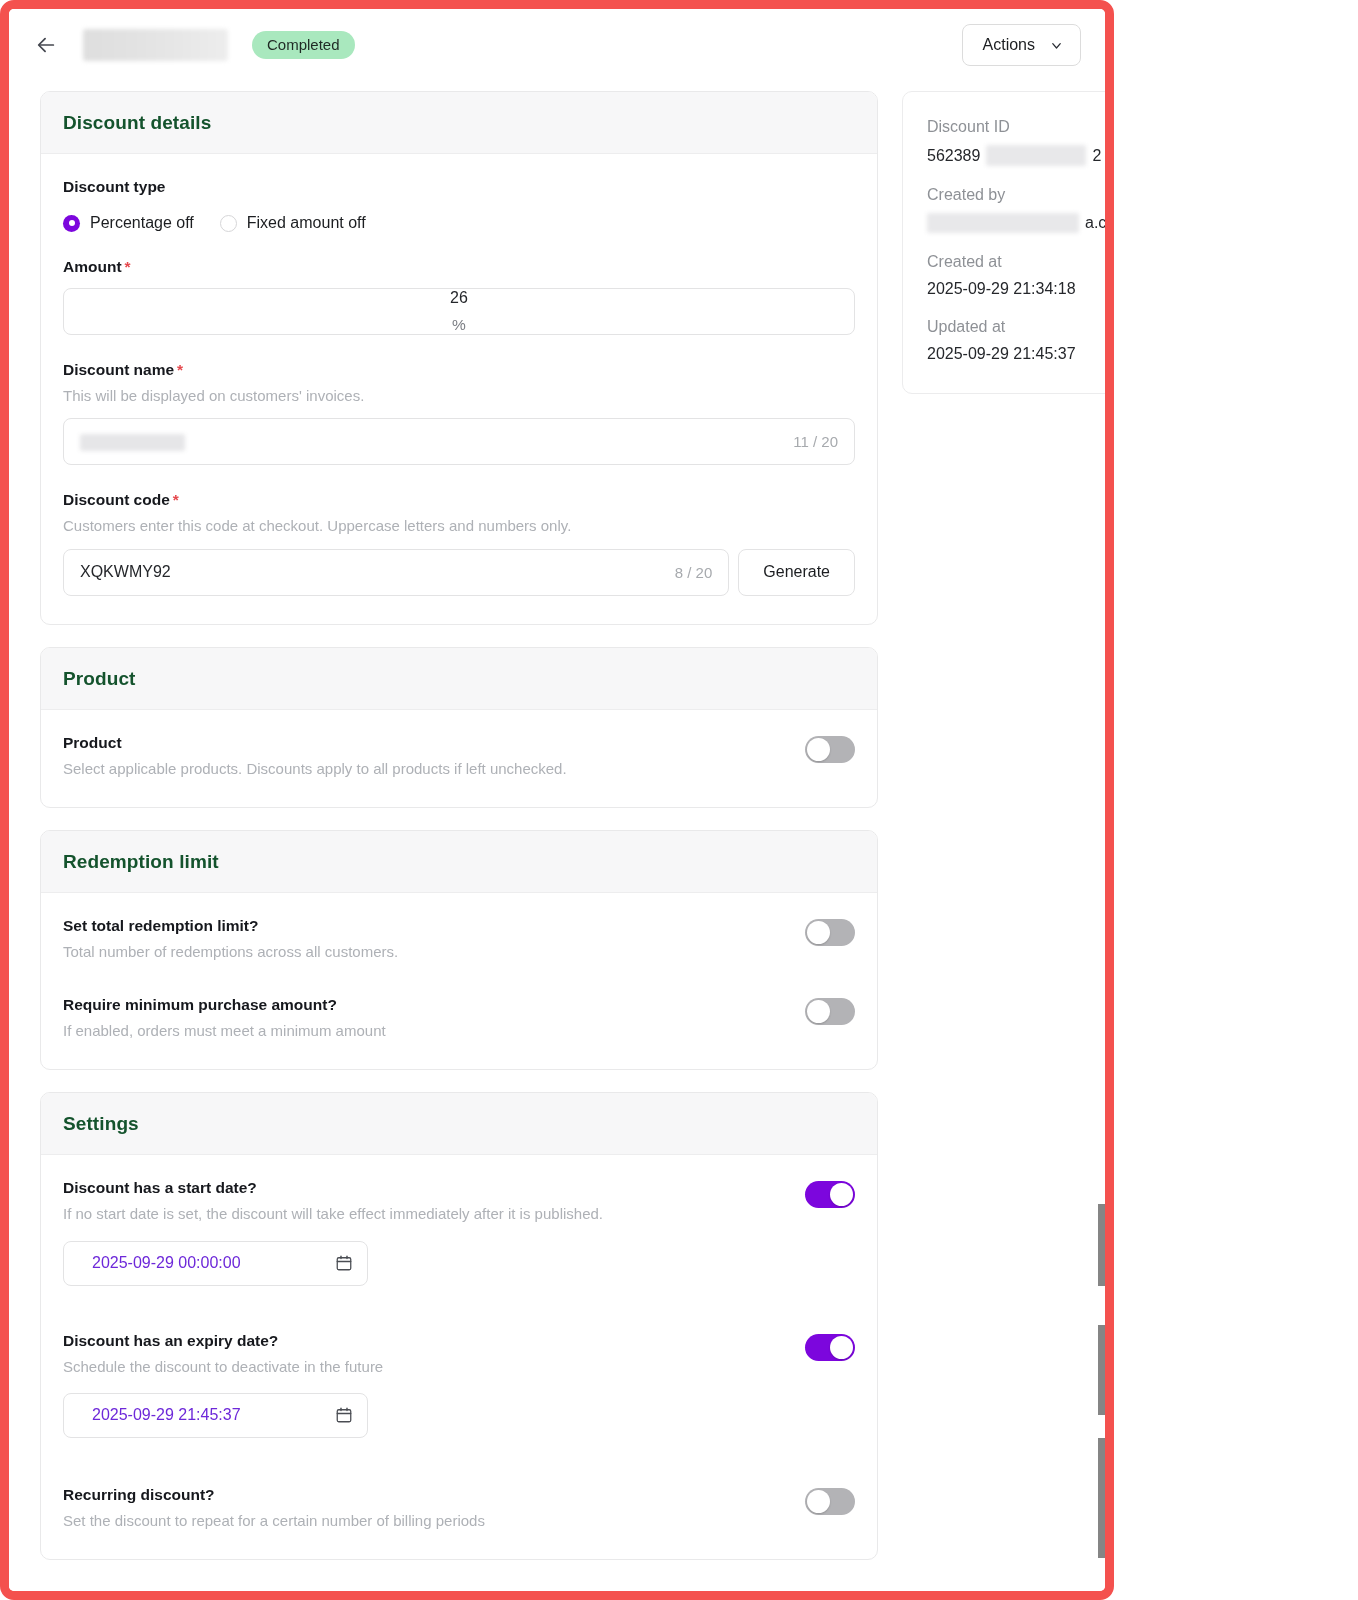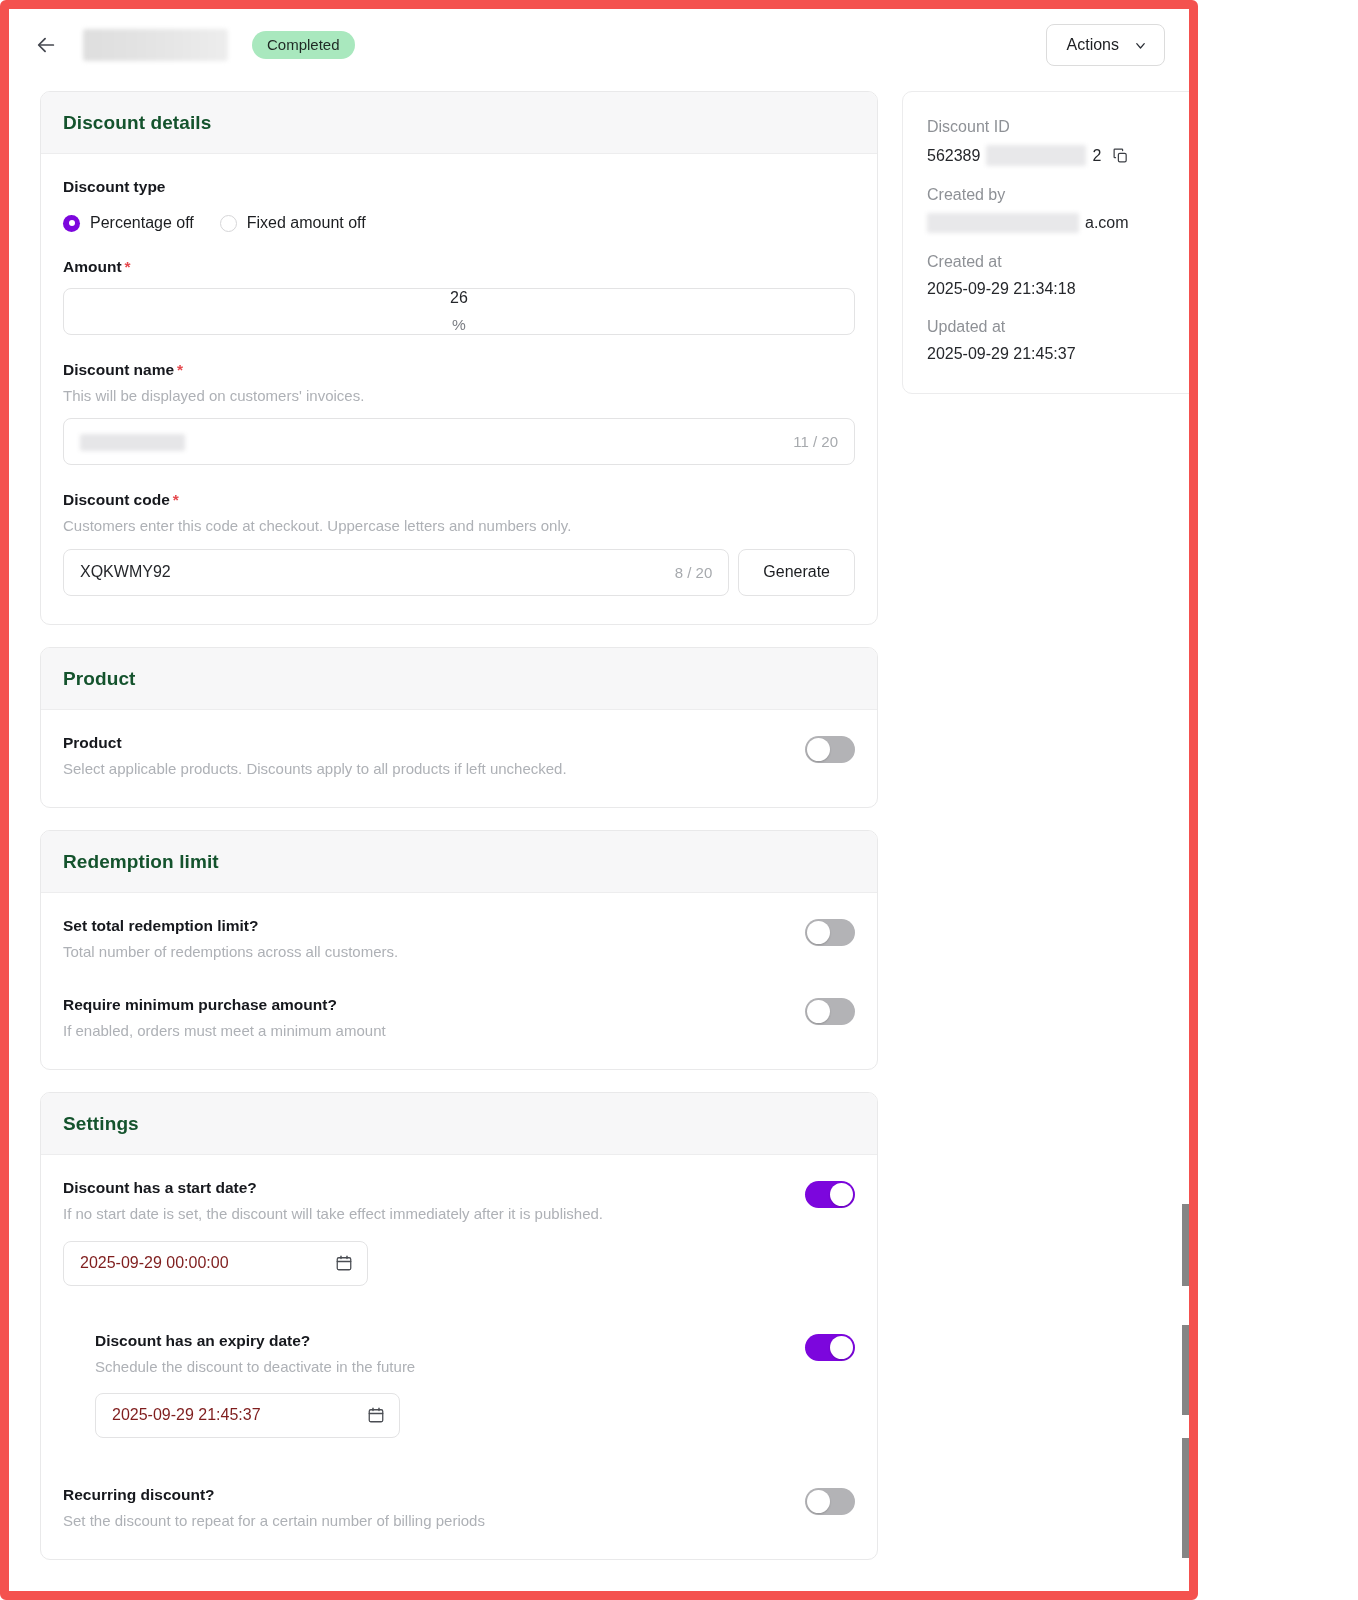--- a/index.html
+++ b/index.html
@@ -9,24 +9,24 @@
     height: 1600px;
     overflow: hidden;
     background: #ffffff;
     font-family: "Liberation Sans", sans-serif;
   }
 
   
   #app-frame {
     position: absolute;
     top: 0; left: 0;
-    width: 1198px;
+    width: 1114px;
     height: 1600px;
     border: 9px solid #f4514e;
-    border-radius: 6px;
+    border-radius: 14px;
     background: #ffffff;
     overflow: hidden;
   }
 
   #page-scroll {
     position: absolute;
     top: 0; left: 0; right: 0; bottom: 0;
     background: #ffffff;
     overflow: hidden;
   }
@@ -242,23 +242,23 @@
 
   .date-input {
     margin-top: 16px;
     width: 305px;
     border: 1px solid #e3e3e4;
     border-radius: 8px;
     height: 45px;
     display: flex;
     align-items: center;
     justify-content: space-between;
-    padding: 0 14px 0 16px;
-    font-size: 16px;
-    color: #7f1d1d;
+    padding: 0 14px 0 28px;
+    font-size: 16px;
+    color: #6d28d9;
     background: #ffffff;
     cursor: pointer;
   }
   .cal-icon { color: #4a4d53; display: inline-flex; }
 
   
   .side-card {
     border: 1px solid #ececed;
     border-radius: 10px;
     background: #ffffff;
@@ -454,21 +454,21 @@
                   <svg width="18" height="18" viewBox="0 0 24 24" fill="none" stroke="currentColor" stroke-width="1.7" stroke-linecap="round" stroke-linejoin="round">
                     <rect x="3" y="5" width="18" height="16" rx="2"></rect>
                     <line x1="3" y1="10" x2="21" y2="10"></line>
                     <line x1="8" y1="3" x2="8" y2="6"></line>
                     <line x1="16" y1="3" x2="16" y2="6"></line>
                   </svg>
                 </span>
               </div>
             </div>
 
-            <div style="margin-top:46px;margin-left:32px;">
+            <div style="margin-top:46px;">
               <div class="toggle-row" style="margin-bottom:0;">
                 <div class="toggle-text">
                   <span class="flabel">Discount has an expiry date?</span>
                   <span class="fhelp">Schedule the discount to deactivate in the future</span>
                 </div>
                 <div class="switch on">
                   <span class="knob"></span>
                 </div>
               </div>
               <div class="date-input">

